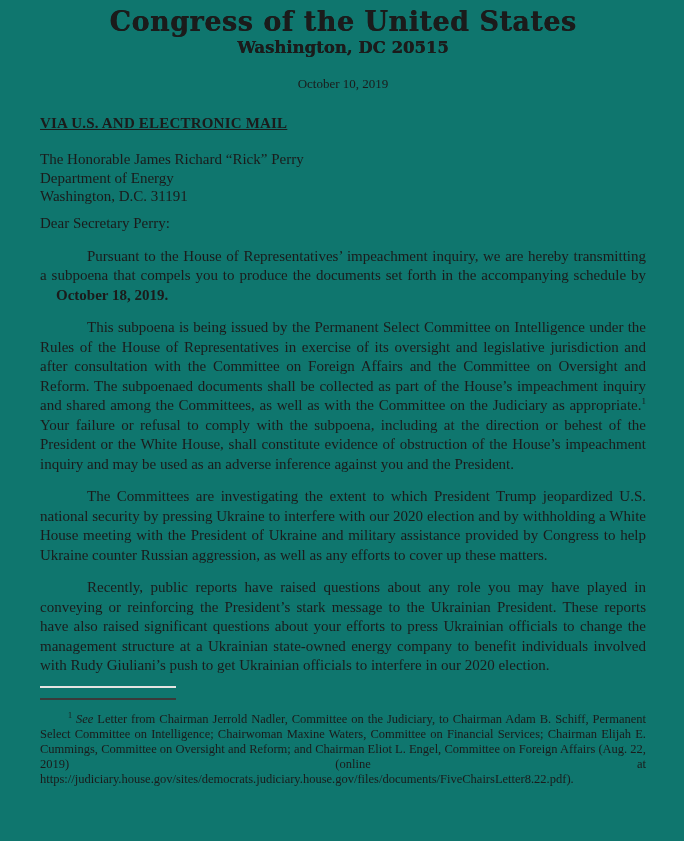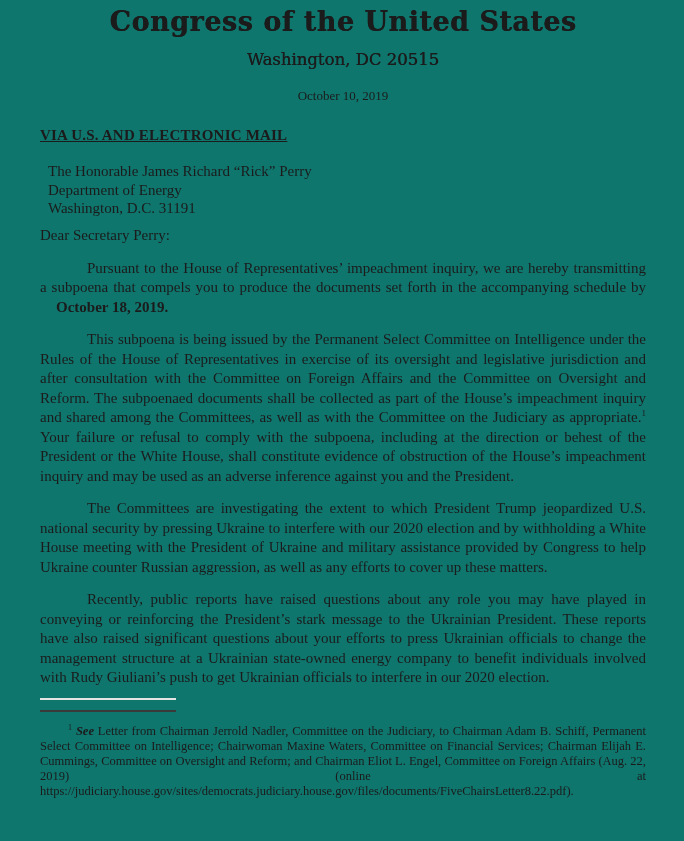--- a/index.html
+++ b/index.html
@@ -13,32 +13,32 @@
     background: #0f766e; color: #1b1b1b;
     padding: 6px 38px 0 40px;
   }
   .letterhead { text-align: center; }
   .lh-title {
     font-family: "DejaVu Serif", serif; font-weight: 700;
     font-size: 27px; line-height: 1.15; letter-spacing: 0.5px;
     text-shadow: 0.4px 0 0 currentColor;
   }
   .lh-sub {
-    font-family: "DejaVu Serif", serif; font-weight: 400;
-    font-size: 16.5px; line-height: 1.15; margin-top: 14px;
+    font-family: "DejaVu Serif", serif; font-weight: 700;
+    font-size: 16.5px; line-height: 1.15; margin-top: 2px;
     text-shadow: 0.3px 0 0 currentColor;
   }
   .date-line {
     text-align: center; font-size: 13px; line-height: 19px; margin-top: 16px;
   }
   .delivery {
     font-size: 15px; line-height: 19px; margin-top: 21px;
     font-weight: 700; text-decoration: underline; letter-spacing: 0.2px;
   }
-  .recipient { margin-top: 17px; font-size: 15px; margin-left: 8px; }
+  .recipient { margin-top: 17px; font-size: 15px; }
   .recipient .line { line-height: 18.5px; }
   .salutation { margin-top: 8px; font-size: 15px; line-height: 19px; }
   p.body-para {
     margin: 13px 0 0 0; font-size: 15px; line-height: 19.5px;
     text-align: justify; text-indent: 47px;
   }
   p.body-para:first-of-type { margin-top: 14px; }
   .bold { font-weight: 700; margin-left: 16px; }
   sup.fn-ref {
     font-size: 9px; line-height: 0; vertical-align: super;
@@ -48,21 +48,21 @@
   }
   .fn-rule {
     margin-top: 10px; width: 136px; height: 2px; background: #3a3a3a;
   }
   .footnote {
     margin-top: 12px; font-size: 12.5px; line-height: 15.2px;
     text-align: justify; text-indent: 28px;
     word-break: break-word;
   }
   .footnote sup { font-size: 8px; vertical-align: super; line-height: 0; }
-  .footnote i { font-style: italic; font-weight: bold; }
+  .footnote i { font-style: italic; }
 </style>
 </head>
 <body>
 
 <div class="page">
 
   <header class="letterhead">
     <div class="lh-title">Congress of the United States</div>
     <div class="lh-sub">Washington, DC 20515</div>
   </header>

